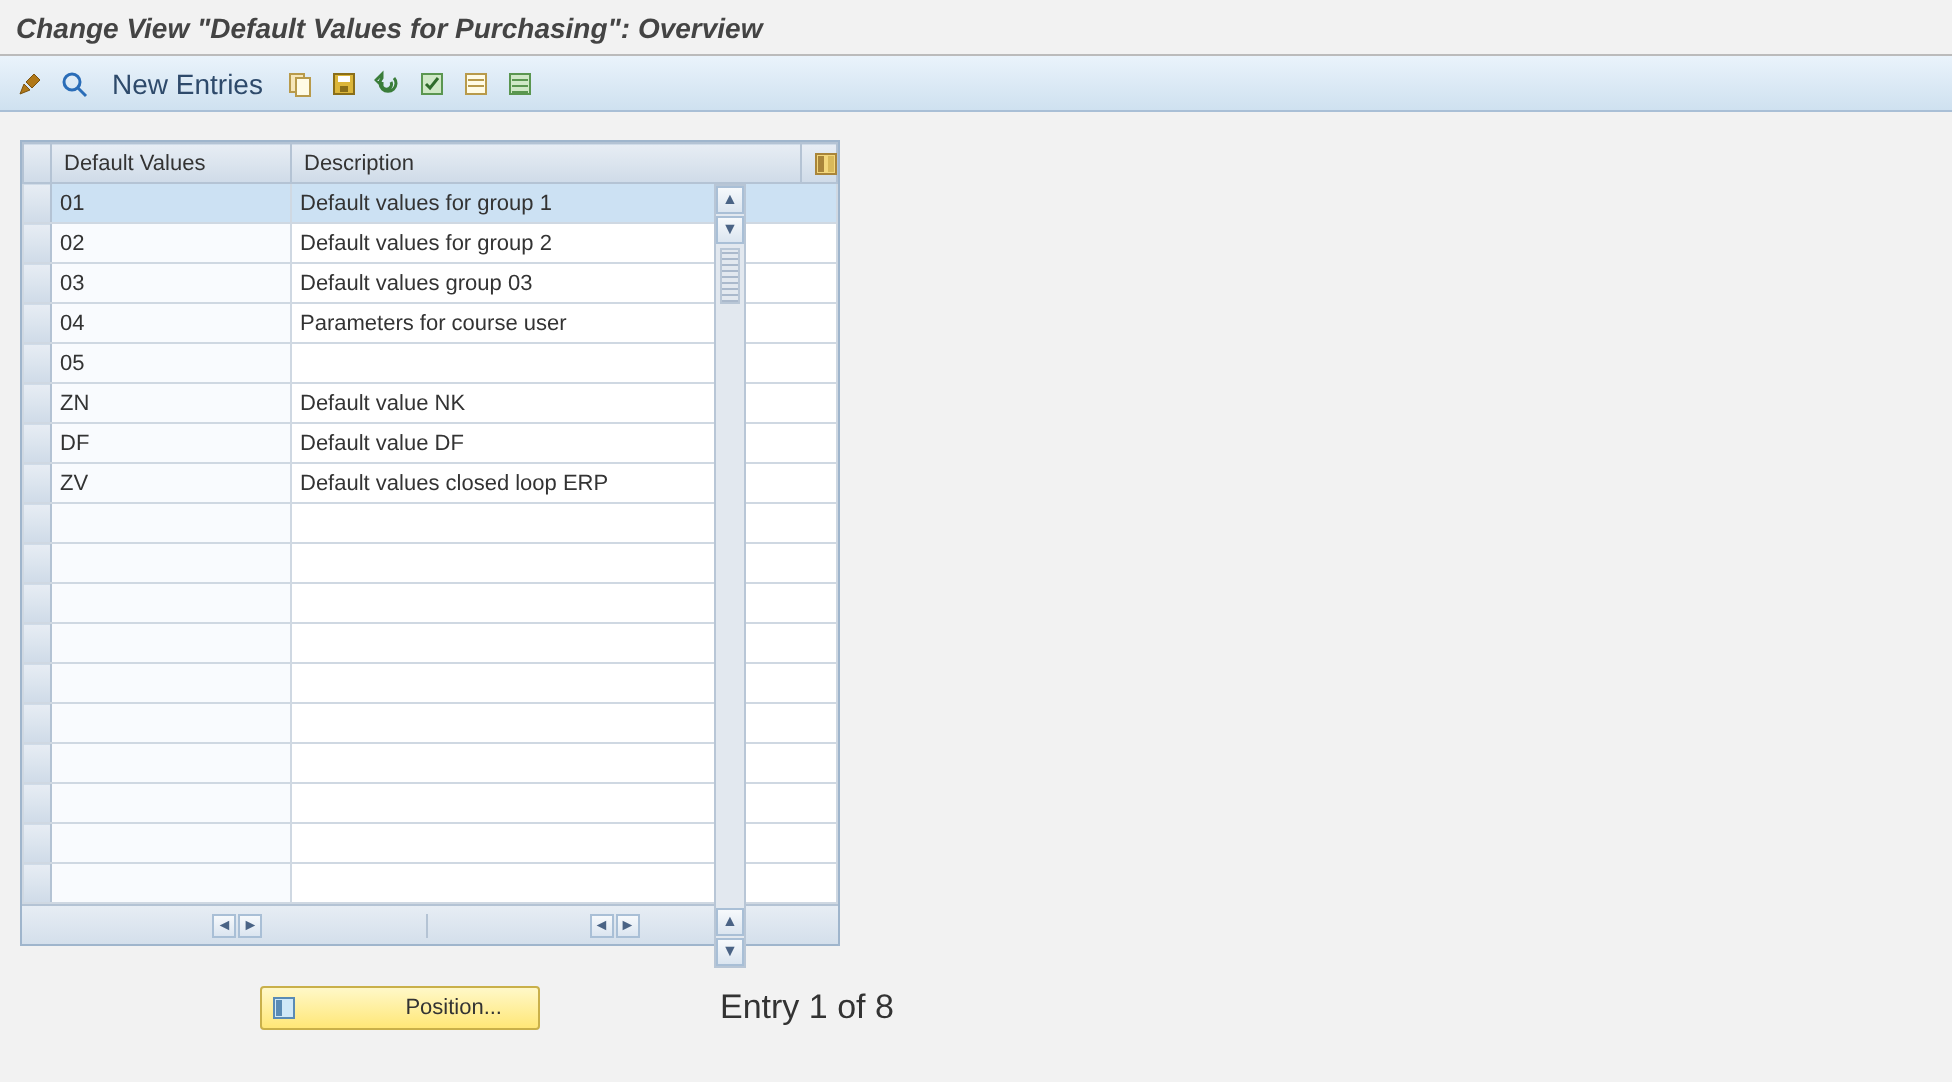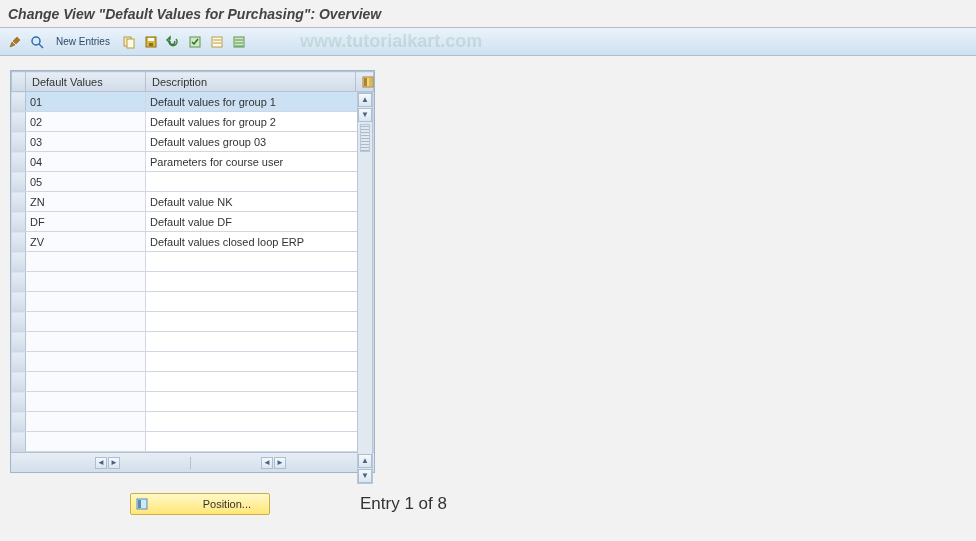--- a/index.html
+++ b/index.html
@@ -34,42 +34,42 @@
     gap: 4px;
     position: relative;
   }
   .tool-icon {
     width: 18px; height: 18px;
     display: flex; align-items: center; justify-content: center;
     border-radius: 2px;
     cursor: pointer;
   }
   .tool-text {
-    font-size: 10px;
+    font-size: 14px;
     color: #2e4a6b;
     cursor: pointer;
     padding: 2px 6px;
   }
   .watermark {
     position: absolute;
     left: 300px;
     font-size: 18px;
     color: rgba(10,100,60,0.12);
     font-weight: bold;
     pointer-events: none;
     white-space: nowrap;
   }
   .content-area {
     position: relative;
     height: calc(541px - 60px);
     background: #f2f2f2;
     padding: 14px 10px;
   }
   .table-frame {
-    width: 365px;
+    width: 410px;
     border: 1px solid #9fb5cc;
     background: #fff;
     box-shadow: inset 0 0 0 1px #d8e2ec;
   }
   .tbl {
     width: 100%;
     border-collapse: collapse;
     table-layout: fixed;
   }
   .tbl th {
@@ -231,21 +231,20 @@
       </svg>
   </span>
   <span class="tool-icon">
     <svg width="14" height="14" viewBox="0 0 14 14">
         <rect x="2" y="2" width="10" height="10" fill="#cfe8c6" stroke="#5a9650"></rect>
         <line x1="3" y1="5" x2="11" y2="5" stroke="#5a9650"></line>
         <line x1="3" y1="8" x2="11" y2="8" stroke="#5a9650"></line>
         <line x1="3" y1="11" x2="11" y2="11" stroke="#5a9650"></line>
       </svg>
   </span>
-  <span class="watermark">www.tutorialkart.com</span>
 </div>
 
 <div class="content-area">
   <div class="table-frame">
     <table class="tbl">
       <colgroup>
         <col style="width:14px">
         <col style="width:120px">
         <col>
         <col style="width:18px">

